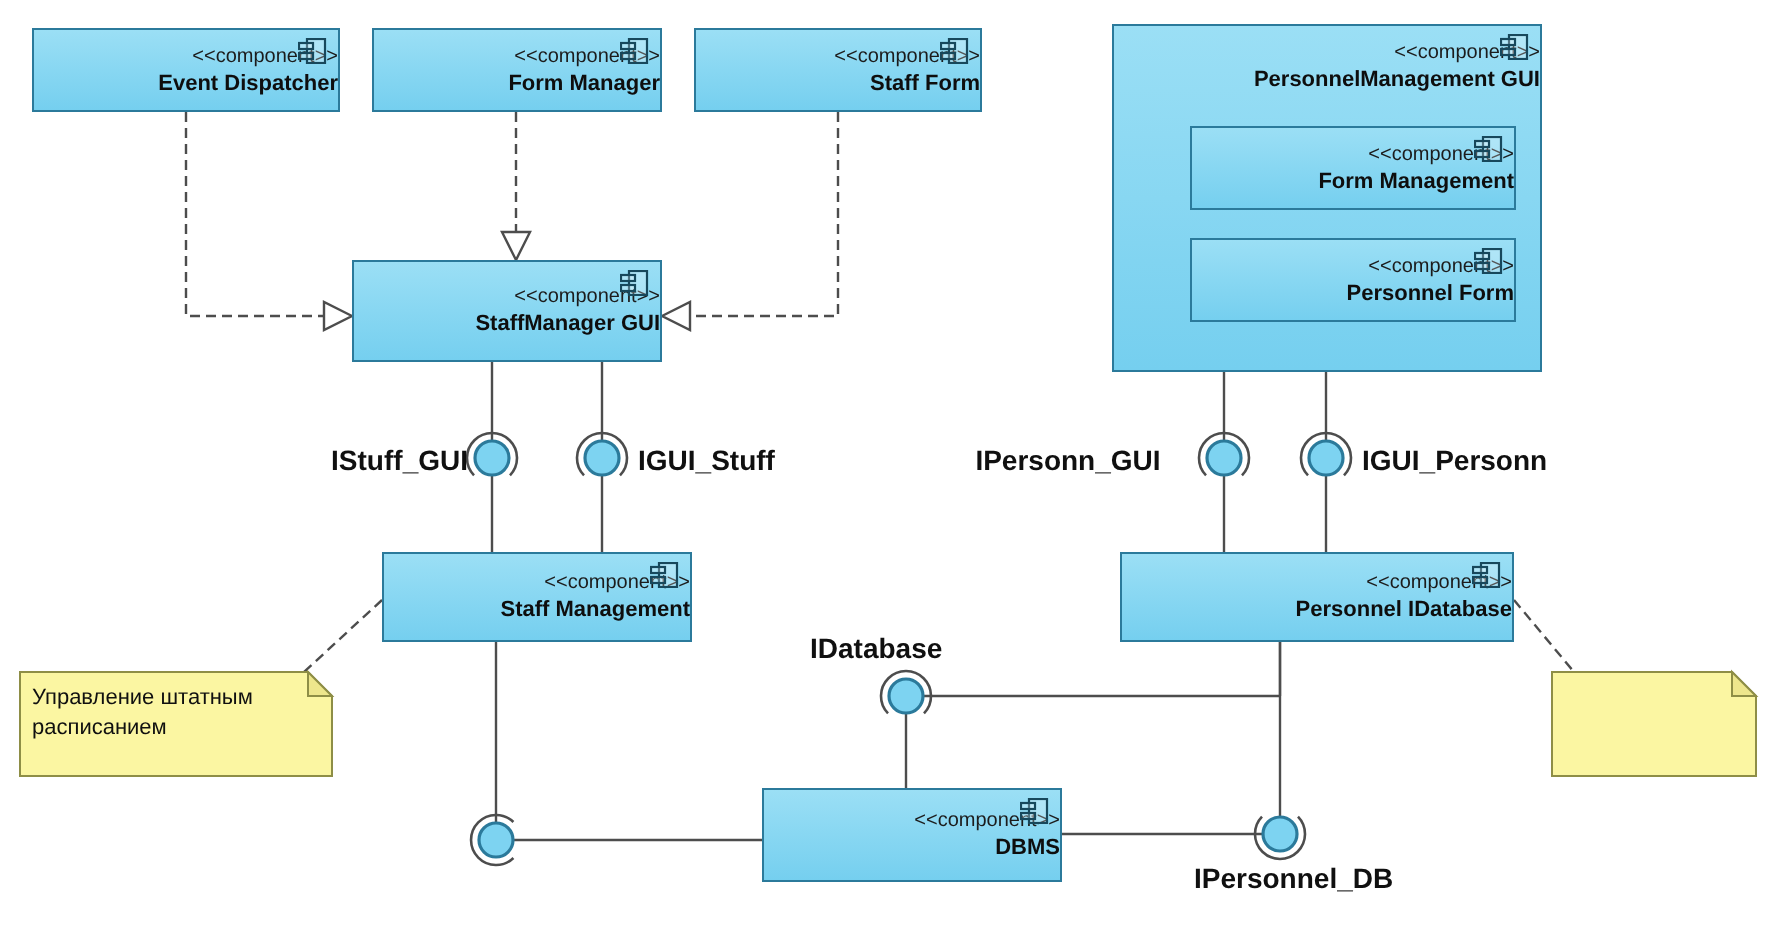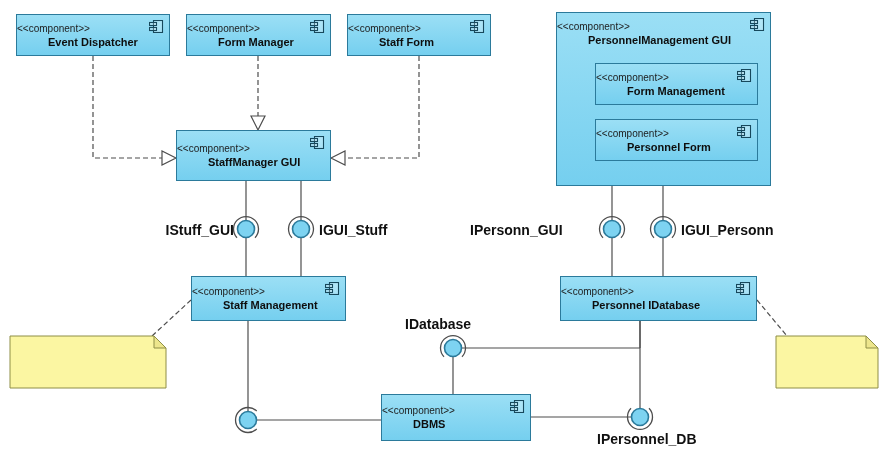--- a/index.html
+++ b/index.html
@@ -3,21 +3,21 @@
 <meta charset="utf-8">
 <style>
   html,body { margin:0; padding:0; background:#ffffff; font-family:"Liberation Sans", sans-serif; }
   .canvas { position:relative; width:883px; height:463px; background:#ffffff; overflow:hidden; }
   .layer { position:absolute; left:0; top:0; }
 
   .component {
     position:absolute; box-sizing:border-box;
     background:linear-gradient(180deg,#9BDFF5 0%, #75CFEF 100%);
     border:1px solid #2B7A9B;
-    display:flex; flex-direction:column; align-items:flex-start; justify-content:center;
+    display:flex; flex-direction:column; align-items:flex-end; justify-content:center;
   }
   .component.container-box { justify-content:flex-start; padding-top:7px; }
   .component .stereo { font-size:10px; color:#1c1c1c; line-height:13px; }
   .component .cname  { font-size:11px; font-weight:bold; color:#0e0e0e; line-height:14px;padding-left:31px; }
   .comp-icon { position:absolute; top:4px; right:5px; width:15px; height:13px; }
 
   .iface-label { position:absolute; font-size:14px; font-weight:bold; color:#101010; white-space:nowrap; }
   .note-text  { position:absolute; font-size:11px; color:#101010; line-height:15px; }
 
   .dash { stroke:#4d4d4d; stroke-width:1.2; fill:none; stroke-dasharray:5 3; }
@@ -220,20 +220,21 @@
           <rect class="icon-glyph" x="0.5" y="2.5" width="7" height="3"></rect>
           <rect class="icon-glyph" x="0.5" y="7.5" width="7" height="3"></rect>
         </svg>
     </span>
     <span class="stereo">&lt;&lt;component&gt;&gt;</span>
     <span class="cname">DBMS</span>
   </div>
 
   <div class="iface-label" style="left:112px;top:222px;width:122px;text-align:right;">IStuff_GUI</div>
   <div class="iface-label" style="left:319px;top:222px;">IGUI_Stuff</div>
-  <div class="iface-label" style="left:470px;top:222px;width:128px;text-align:left;">IPersonn_GUI</div>
+  <div class="iface-label" style="left:470px;top:222px;width:128px;text-align:center;">IPersonn_GUI</div>
   <div class="iface-label" style="left:681px;top:222px;">IGUI_Personn</div>
   <div class="iface-label" style="left:405px;top:316px;">IDatabase</div>
   <div class="iface-label" style="left:212px;top:464px;text-align:center;">IStuff_DB</div>
   <div class="iface-label" style="left:597px;top:431px;">IPersonnel_DB</div>
 
+  <div class="note-text" style="left:16px;top:342px;width:126px;">Управление штатным расписанием</div>
 
 </div>
 
 </body></html>

